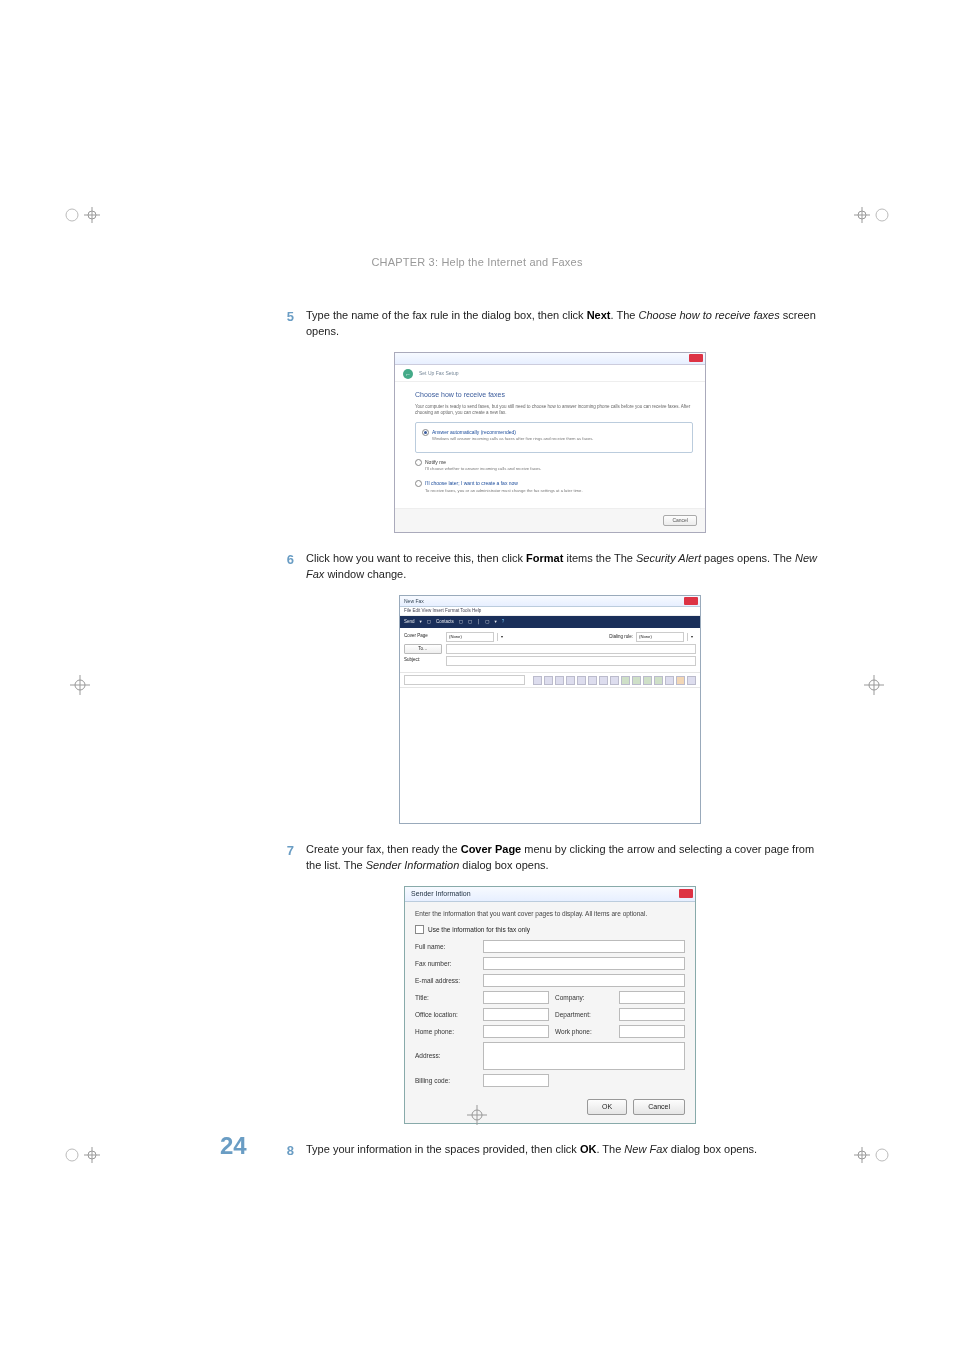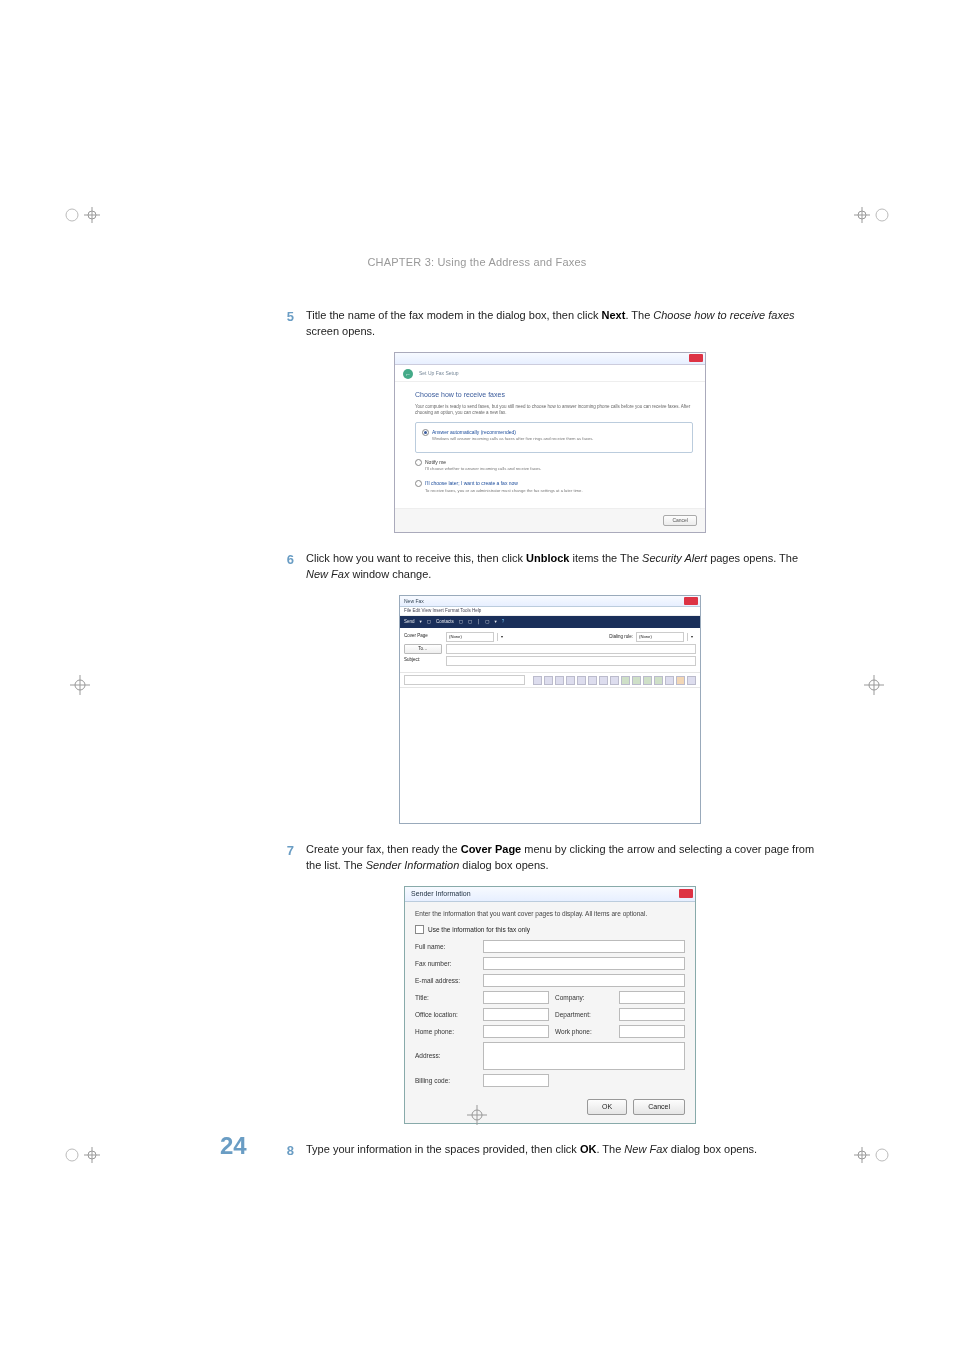--- a/index.html
+++ b/index.html
@@ -341,28 +341,28 @@
     </svg>
   </div>
 <div class="crop-mark cm-mb">
     <svg width="40" height="40">
       <line x1="10" y1="20" x2="30" y2="20" stroke="#999"></line>
       <line x1="20" y1="10" x2="20" y2="30" stroke="#999"></line>
       <circle cx="20" cy="20" r="5" fill="none" stroke="#999"></circle>
     </svg>
   </div>
 
-<div class="header">CHAPTER 3: Using the Address and Faxes</div>
+<div class="header">CHAPTER 3: Help the Internet and Faxes</div>
 
 <div class="content">
 
   <div class="step">
     <div class="step-num">5</div>
     <div class="step-body">
-      <span>Title the name of the fax modem in the dialog box, then click </span><span class="b">Next</span><span>. The </span><em class="i">Choose how to receive faxes</em><span> screen opens.</span>
+      <span>Type the name of the fax rule in the dialog box, then click </span><span class="b">Next</span><span>. The </span><em class="i">Choose how to receive faxes</em><span> screen opens.</span>
     </div>
   </div>
 
   <div class="win">
     <div class="win-titlebar">
       <div class="win-close"></div>
     </div>
     <div class="win-hdrrow">
       <div class="win-backicon">←</div>
       <div class="win-breadcrumbs">Set Up Fax Setup</div>
@@ -389,21 +389,21 @@
       </div>
     </div>
     <div class="win-footer">
       <span class="win-btn">Cancel</span>
     </div>
   </div>
 
   <div class="step">
     <div class="step-num">6</div>
     <div class="step-body">
-      <span>Click how you want to receive this, then click </span><span class="b">Unblock</span><span> items the The </span><em class="i">Security Alert</em><span> pages opens. The </span><em class="i">New Fax</em><span> window change.</span>
+      <span>Click how you want to receive this, then click </span><span class="b">Format</span><span> items the The </span><em class="i">Security Alert</em><span> pages opens. The </span><em class="i">New Fax</em><span> window change.</span>
     </div>
   </div>
 
   <div class="nf">
     <div class="nf-title">
       <span>New Fax</span>
       <div class="win-close"></div>
     </div>
     <div class="nf-menu">File   Edit   View   Insert   Format   Tools   Help</div>
     <div class="nf-toolbar">

